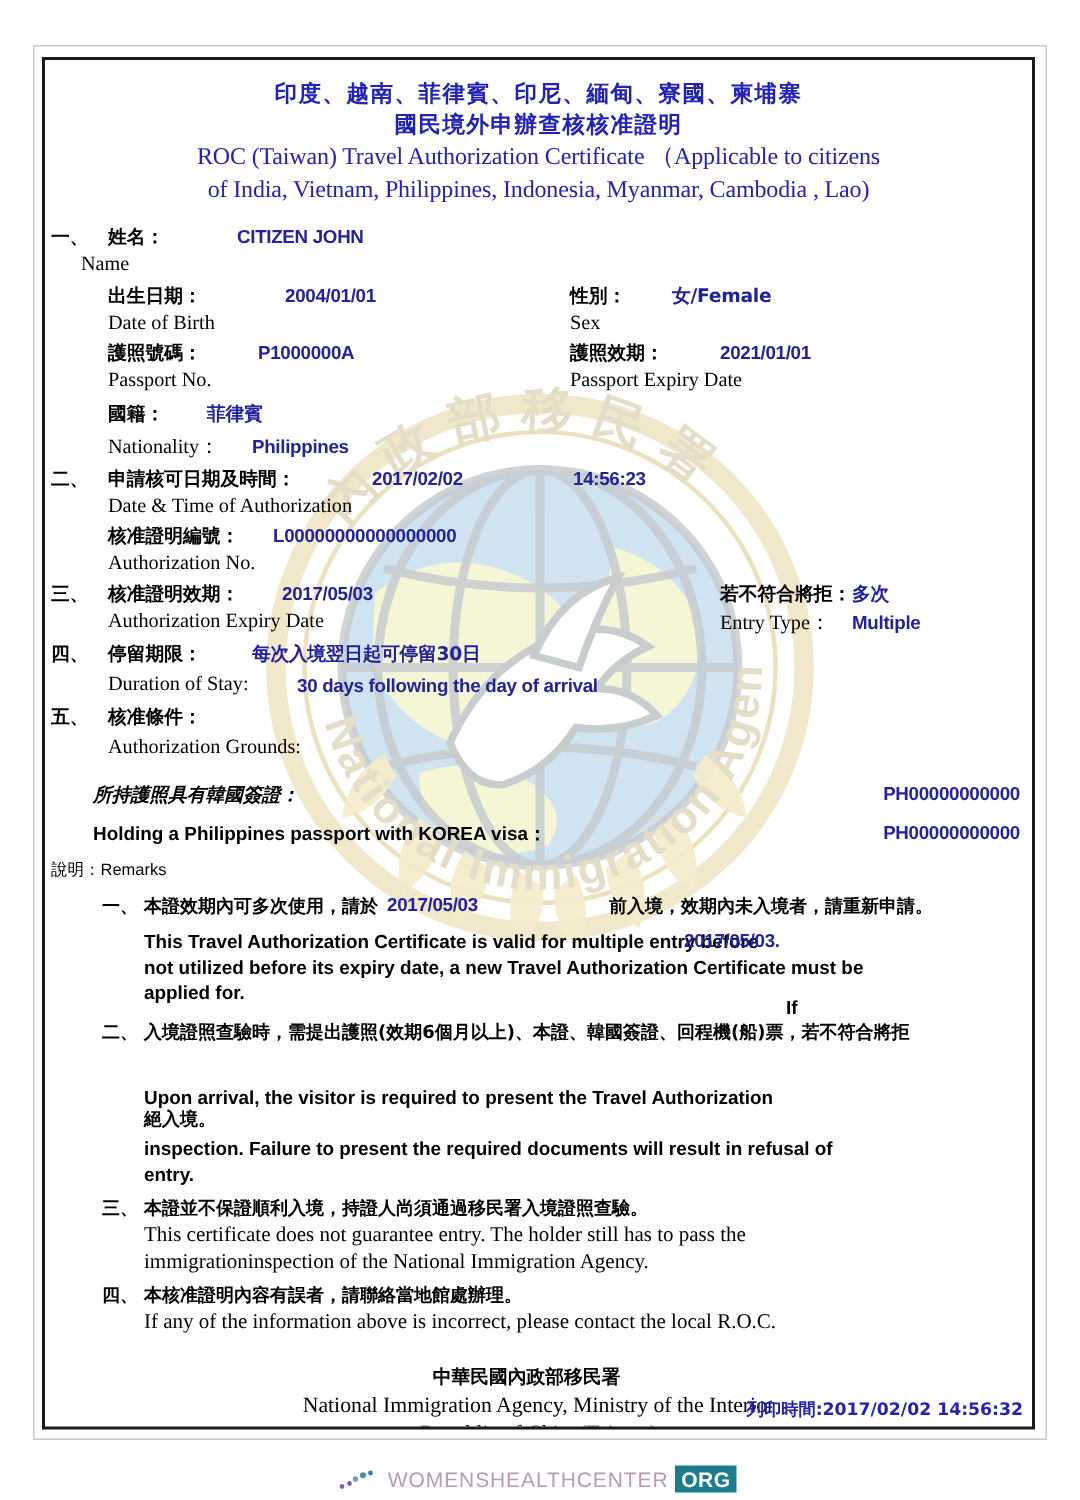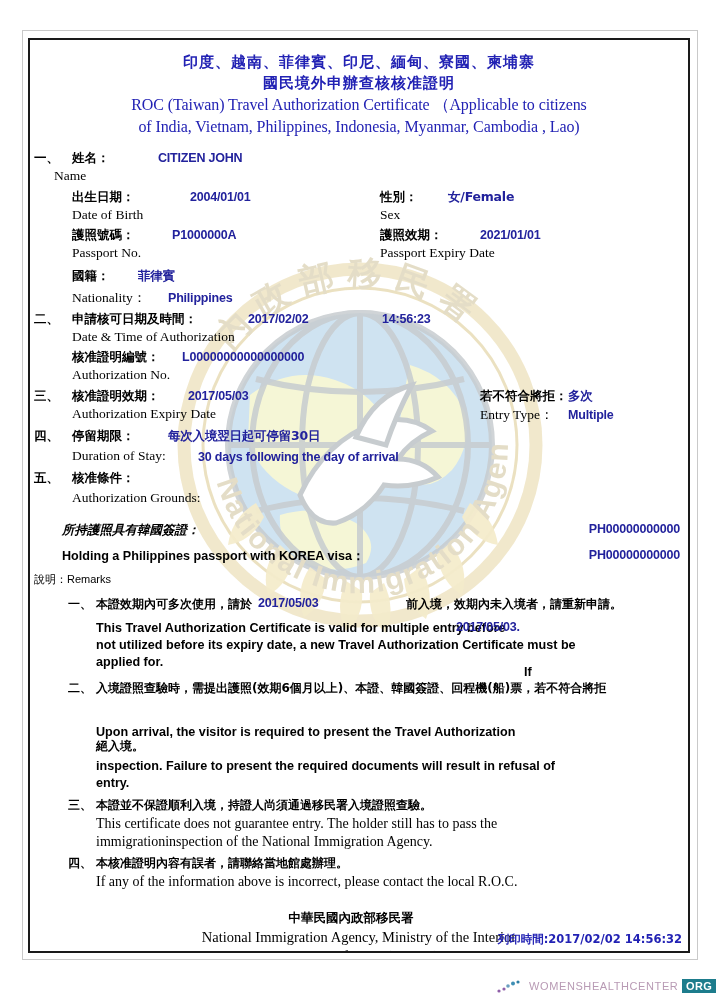--- a/index.html
+++ b/index.html
@@ -86,23 +86,23 @@
   
   #printtime{
     position:absolute; right:6px; bottom:4px;
     font-family:"DejaVu Sans", sans-serif;
     font-weight:bold; font-size:11.5px; color:#2222b4;
   }
 
   
   #site-wm{
     position:absolute; left:0; right:4px; bottom:6px;
-    text-align:right;
+    text-align:center;
     font-family:"Liberation Sans", sans-serif;
-    font-size:11px; letter-spacing:.6px;
+    font-size:14px; letter-spacing:.6px;
   }
   #site-wm .wm-name{ color:#b89ab4; }
   #site-wm .wm-org{
     color:#ffffff; background:#1d7c8c;
     padding:1px 4px; font-weight:bold; letter-spacing:.3px;
   }
   .wm-dots{ display:inline-block; vertical-align:middle; margin-right:3px;}
 </style>
 </head>
 <body>

